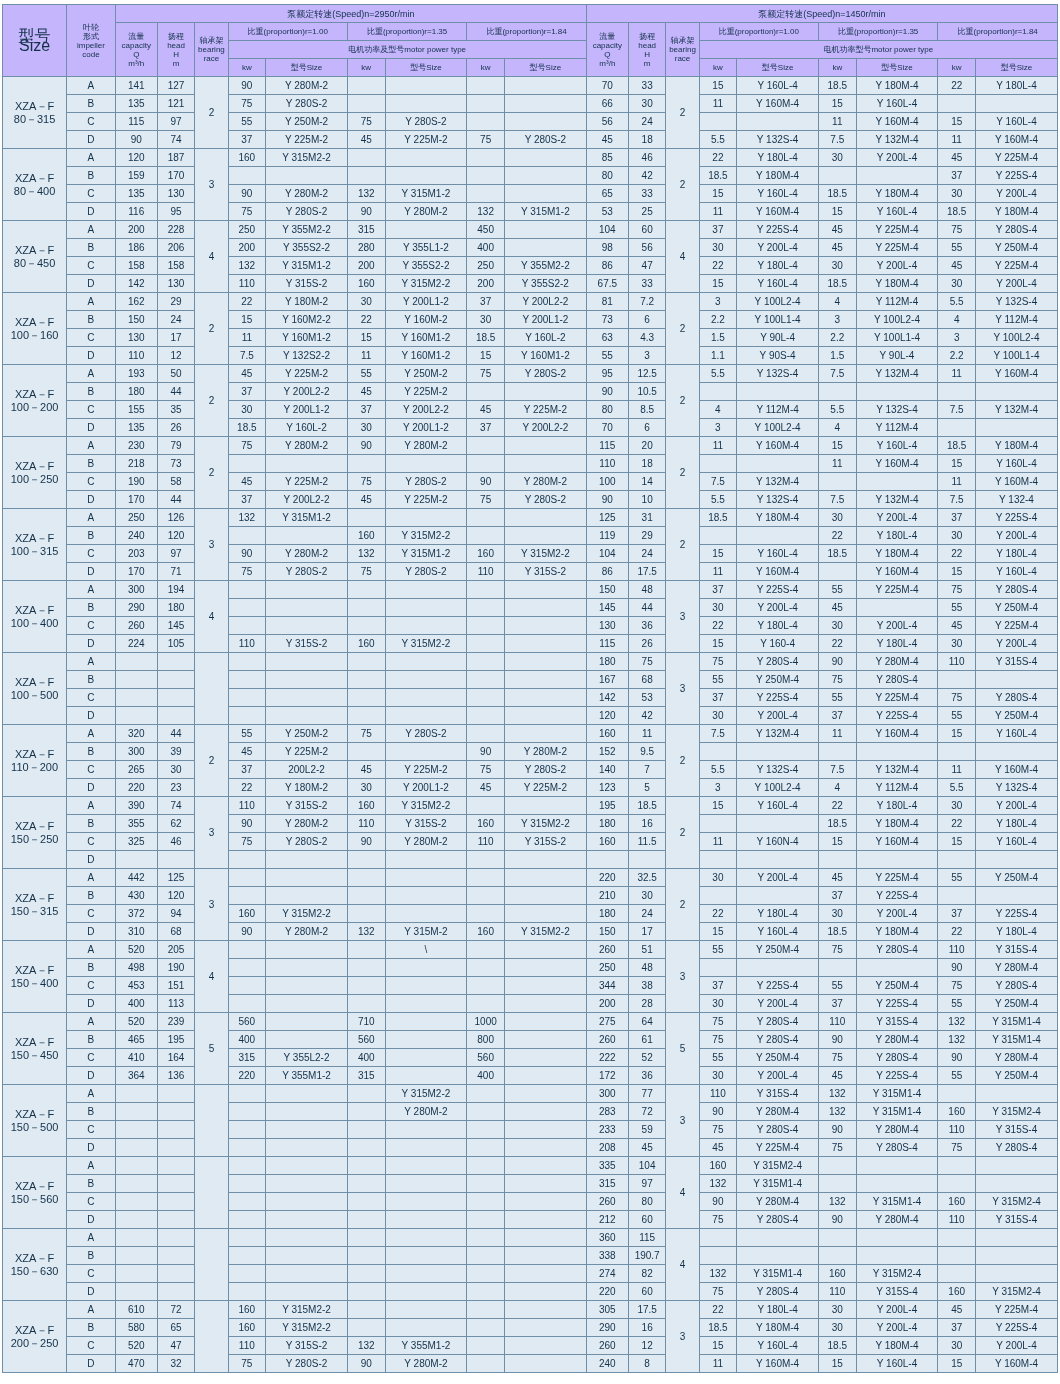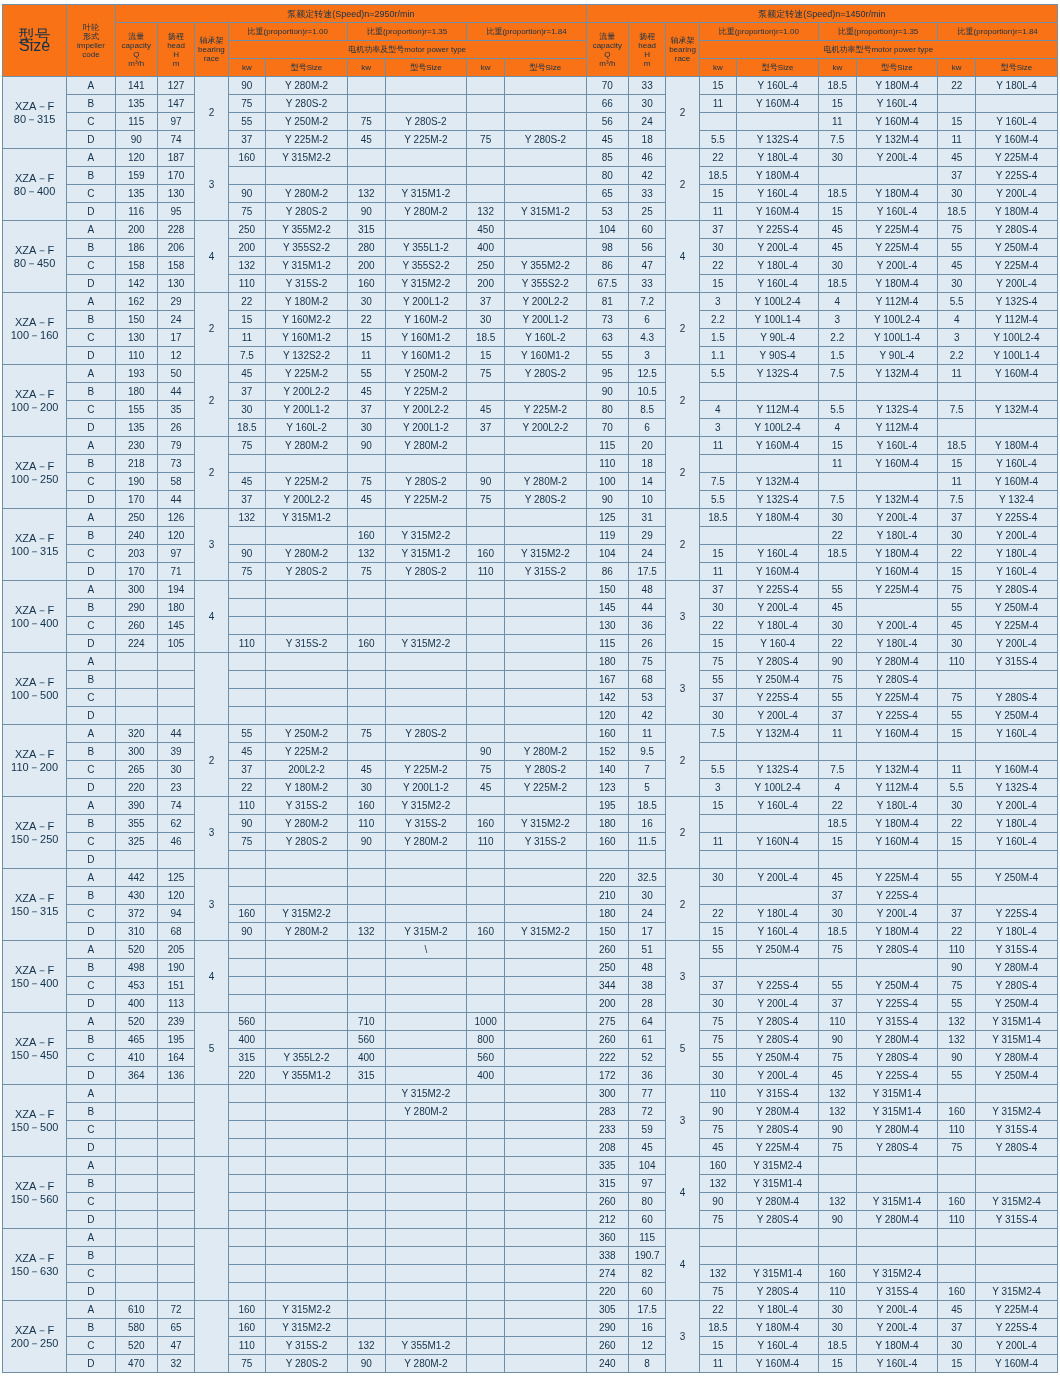--- a/index.html
+++ b/index.html
@@ -28,21 +28,21 @@
     padding:0;
     height:17px;
     line-height:11px;
     font-size:10px;
     background:#dfeaf2;
     color:#14314a;
     overflow:hidden;
     white-space:nowrap;
   }
   thead td{
-    background:#f97316;
+    background:#c4b5fd;
     font-size:9px;
     line-height:10px;
     margin-top:16px;
   }
   td.hdr-big{font-size:16px;}
   td.size{font-size:11px;line-height:13px;}
   td.code{font-size:10px;}
   .grp-sep td{border-top:1px solid #3f6d8e;}
   .hdr-sub{font-size:8px;line-height:9px;}
 </style>
@@ -172,21 +172,21 @@
           <td>15</td>
           <td>Y 160L-4</td>
           <td>18.5</td>
           <td>Y 180M-4</td>
           <td>22</td>
           <td>Y 180L-4</td>
         </tr>
         <tr>
           <td class="code">B</td>
           <td>135</td>
-          <td>147</td>
+          <td>121</td>
           <td>75</td>
           <td>Y 280S-2</td>
           <td></td>
           <td></td>
           <td></td>
           <td></td>
           <td>66</td>
           <td>30</td>
           <td>11</td>
           <td>Y 160M-4</td>

